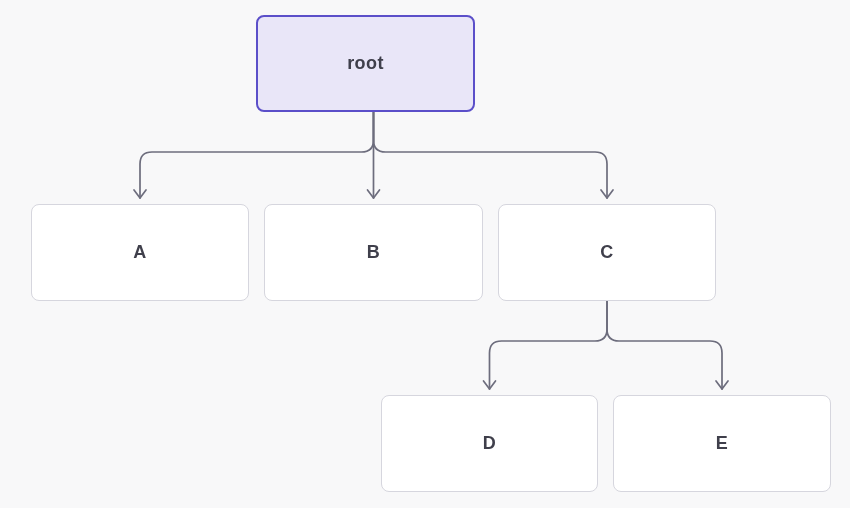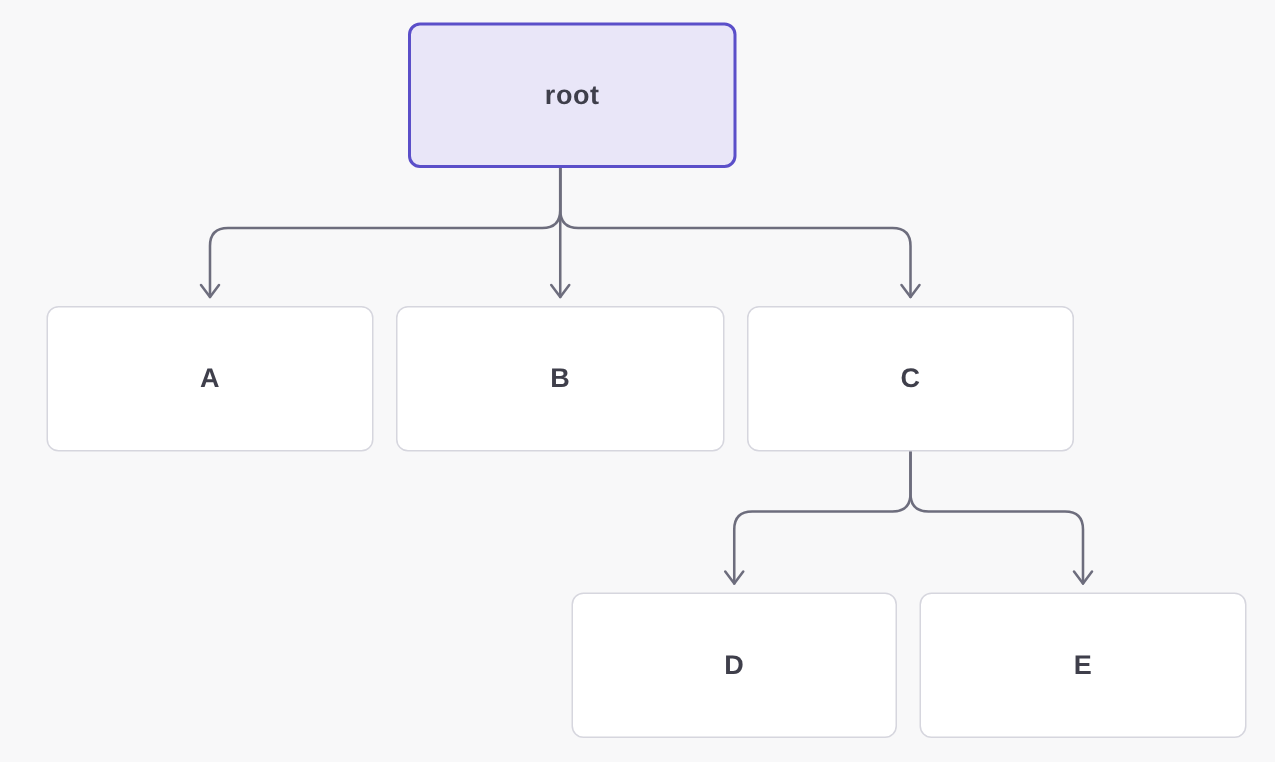--- a/index.html
+++ b/index.html
@@ -71,21 +71,21 @@
       <g fill="none" stroke="#6d6d7d" stroke-width="1.7" stroke-linecap="round" stroke-linejoin="round">
         <path d="M 607 301 L 607 329 Q 607 341 595 341 L 501.5 341 Q 489.5 341 489.5 353 L 489.5 389"></path>
         <polyline points="483.5,381 489.5,389 495.5,381"></polyline>
       </g>
       <g fill="none" stroke="#6d6d7d" stroke-width="1.7" stroke-linecap="round" stroke-linejoin="round">
         <path d="M 607 301 L 607 329 Q 607 341 619 341 L 710 341 Q 722 341 722 353 L 722 389"></path>
         <polyline points="716,381 722,389 728,381"></polyline>
       </g>
     </svg>
   <div class="nodes-layer">
-      <div class="node node--root" style="left: 272px; top: 15px; width: 219px; height: 97px;">
+      <div class="node node--root" style="left: 256px; top: 15px; width: 219px; height: 97px;">
         <span class="node-label">root</span>
       </div>
       <div class="node" style="left: 31px; top: 204px; width: 218px; height: 97px;">
         <span class="node-label">A</span>
       </div>
       <div class="node" style="left: 264px; top: 204px; width: 219px; height: 97px;">
         <span class="node-label">B</span>
       </div>
       <div class="node" style="left: 498px; top: 204px; width: 218px; height: 97px;">
         <span class="node-label">C</span>

